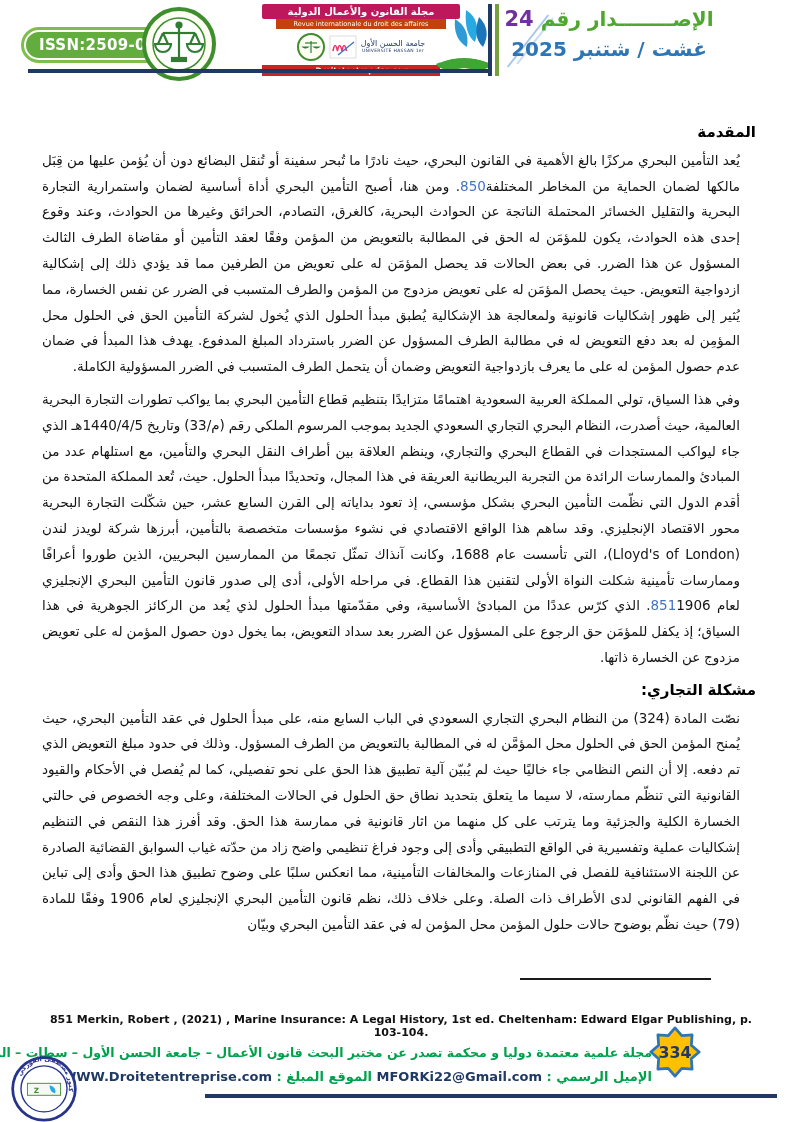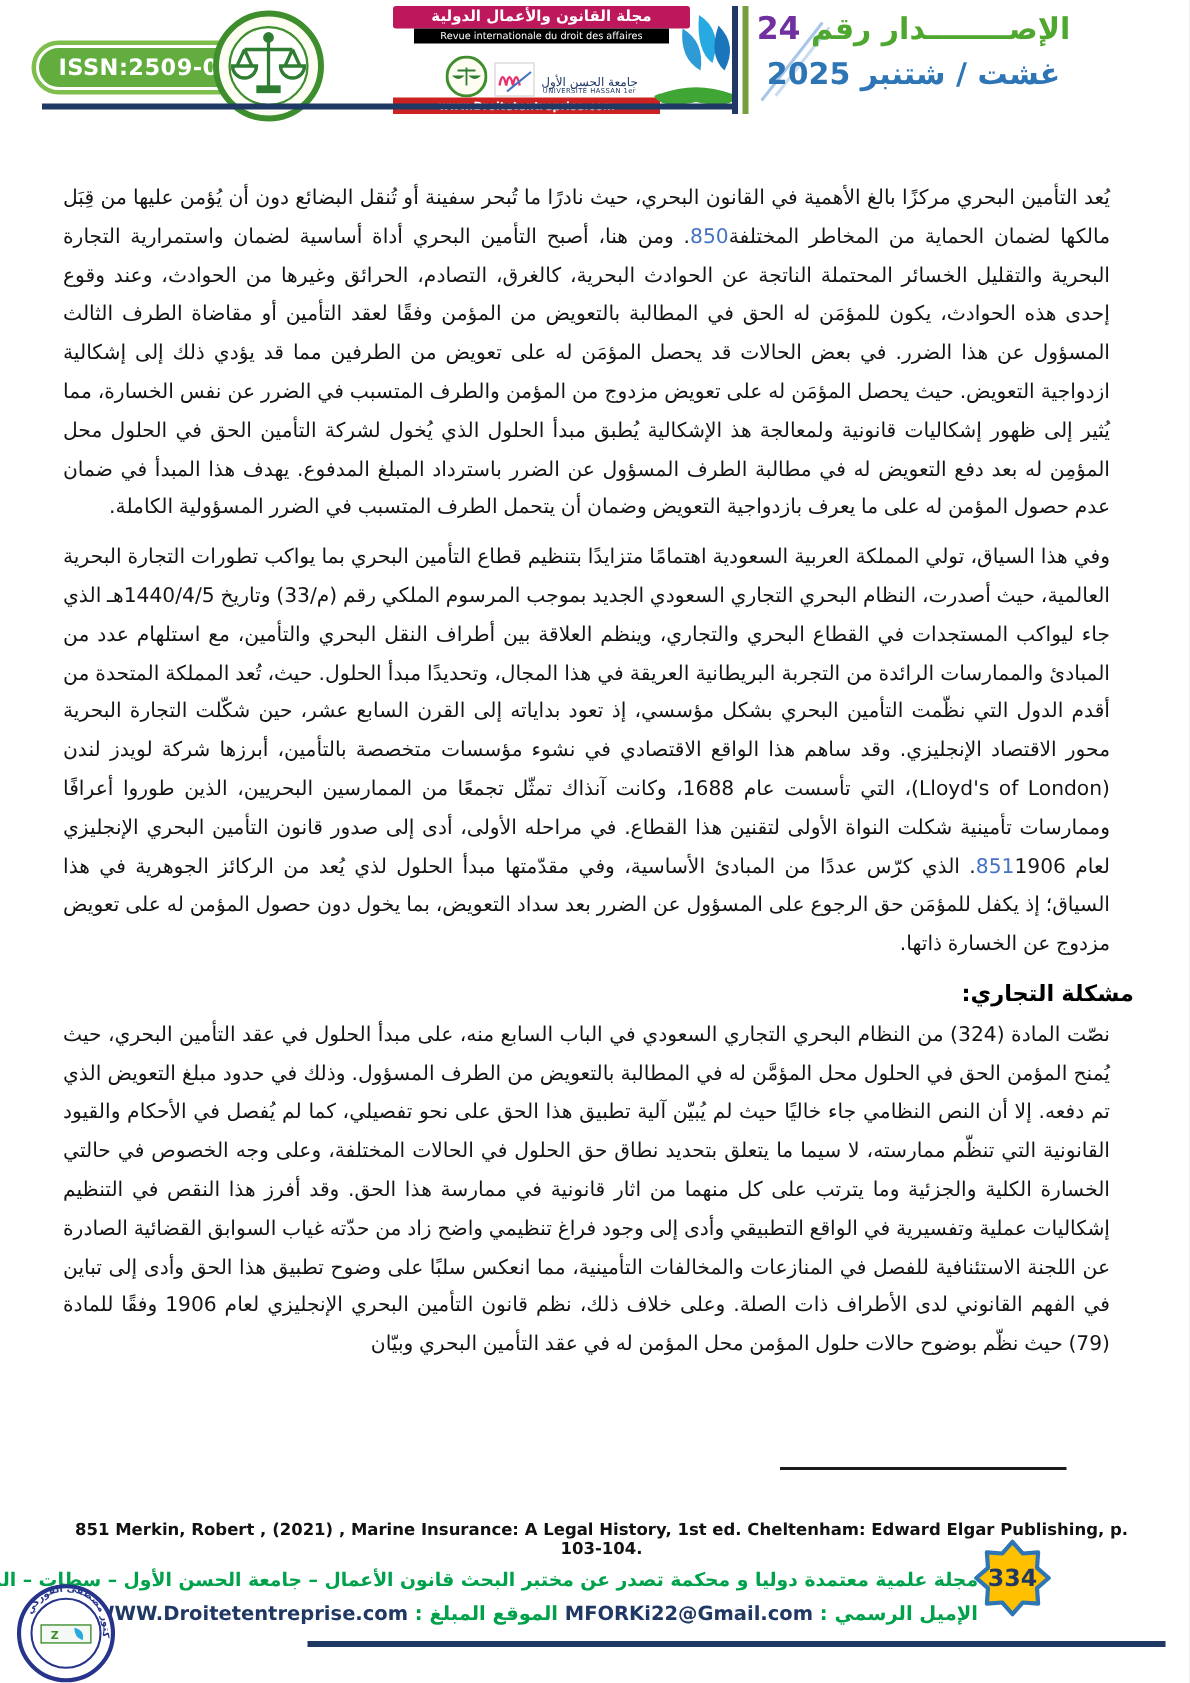--- a/index.html
+++ b/index.html
@@ -10,23 +10,23 @@
   
   .issn-pill{
     position:absolute;left:24px;top:30px;background:#63AD3F;color:#fff;
     border:2px solid #fff;box-shadow:0 0 0 3px #7DBE4C;border-radius:18px;
     padding:4px 13px;font-weight:bold;font-size:15px;letter-spacing:.3px;
   }
   .lab-logo{position:absolute;left:141px;top:6px;}
   .center-banner{position:absolute;left:262px;top:4px;width:198px;}
   .banner-ar{background:#be185d;color:#fff;font-size:10px;font-weight:bold;
     text-align:center;padding:2px 0;border-radius:2px;direction:rtl;}
-  .banner-fr{background:#000000;color:#fff;font-size:6.5px;text-align:center;
+  .banner-fr{background:#c2410c;color:#fff;font-size:6.5px;text-align:center;
     padding:1px 0;width:86%;margin:0 auto;}
-  .banner-logos{display:flex;align-items:flex-end;justify-content:center;gap:4px;height:36px;}
+  .banner-logos{display:flex;align-items:center;justify-content:center;gap:4px;height:36px;}
   .univ-block{text-align:center;line-height:1.1;}
   .univ-ar{font-size:8px;color:#1F3864;direction:rtl;}
   .univ-fr{font-size:4.5px;color:#1F3864;letter-spacing:.3px;}
   .banner-web{background:#CC2222;color:#fff;font-size:7.5px;font-weight:bold;
     text-align:center;padding:1px 0;width:90%;}
   .book-logo{position:absolute;left:426px;top:4px;}
   .vbar{position:absolute;top:4px;height:72px;width:4px;}
   .vbar-navy{left:488px;background:#1F3864;}
   .vbar-green{left:495px;background:#76A03E;}
   .slash{position:absolute;width:2px;background:#A8C6E8;transform:rotate(38deg);}
@@ -129,20 +129,21 @@
     <div class="issue-line1">
       <span>الإصــــــــدار رقم</span>
       <span class="issue-num">24</span>
     </div>
     <div class="issue-date">غشت / شتنبر 2025</div>
   </div>
 
   <div class="header-rule"></div>
 
   <main class="body-text">
+    <h2>المقدمة</h2>
     <p><span>يُعد التأمين البحري مركزًا بالغ الأهمية في القانون البحري، حيث نادرًا ما تُبحر سفينة أو تُنقل البضائع دون أن يُؤمن عليها من قِبَل مالكها لضمان الحماية من المخاطر المختلفة</span><span class="fnref">850</span><span>. ومن هنا، أصبح التأمين البحري أداة أساسية لضمان واستمرارية التجارة البحرية والتقليل الخسائر المحتملة الناتجة عن الحوادث البحرية، كالغرق، التصادم، الحرائق وغيرها من الحوادث، وعند وقوع إحدى هذه الحوادث، يكون للمؤمَن له الحق في المطالبة بالتعويض من المؤمن وفقًا لعقد التأمين أو مقاضاة الطرف الثالث المسؤول عن هذا الضرر. في بعض الحالات قد يحصل المؤمَن له على تعويض من الطرفين مما قد يؤدي ذلك إلى إشكالية ازدواجية التعويض. حيث يحصل المؤمَن له على تعويض مزدوج من المؤمن والطرف المتسبب في الضرر عن نفس الخسارة، مما يُثير إلى ظهور إشكاليات قانونية ولمعالجة هذ الإشكالية يُطبق مبدأ الحلول الذي يُخول لشركة التأمين الحق في الحلول محل المؤمِن له بعد دفع التعويض له في مطالبة الطرف المسؤول عن الضرر باسترداد المبلغ المدفوع. يهدف هذا المبدأ في ضمان عدم حصول المؤمن له على ما يعرف بازدواجية التعويض وضمان أن يتحمل الطرف المتسبب في الضرر المسؤولية الكاملة.</span></p>
     <p><span>وفي هذا السياق، تولي المملكة العربية السعودية اهتمامًا متزايدًا بتنظيم قطاع التأمين البحري بما يواكب تطورات التجارة البحرية العالمية، حيث أصدرت، النظام البحري التجاري السعودي الجديد بموجب المرسوم الملكي رقم (م/33) وتاريخ 1440/4/5هـ الذي جاء ليواكب المستجدات في القطاع البحري والتجاري، وينظم العلاقة بين أطراف النقل البحري والتأمين، مع استلهام عدد من المبادئ والممارسات الرائدة من التجربة البريطانية العريقة في هذا المجال، وتحديدًا مبدأ الحلول. حيث، تُعد المملكة المتحدة من أقدم الدول التي نظّمت التأمين البحري بشكل مؤسسي، إذ تعود بداياته إلى القرن السابع عشر، حين شكّلت التجارة البحرية محور الاقتصاد الإنجليزي. وقد ساهم هذا الواقع الاقتصادي في نشوء مؤسسات متخصصة بالتأمين، أبرزها شركة لويدز لندن (Lloyd's of London)، التي تأسست عام 1688، وكانت آنذاك تمثّل تجمعًا من الممارسين البحريين، الذين طوروا أعرافًا وممارسات تأمينية شكلت النواة الأولى لتقنين هذا القطاع. في مراحله الأولى، أدى إلى صدور قانون التأمين البحري الإنجليزي لعام </span><span class="fnref">851</span><span>1906. الذي كرّس عددًا من المبادئ الأساسية، وفي مقدّمتها مبدأ الحلول لذي يُعد من الركائز الجوهرية في هذا السياق؛ إذ يكفل للمؤمَن حق الرجوع على المسؤول عن الضرر بعد سداد التعويض، بما يخول دون حصول المؤمن له على تعويض مزدوج عن الخسارة ذاتها.</span></p>
     <h2 class="second">مشكلة التجاري:</h2>
     <p>نصّت المادة (324) من النظام البحري التجاري السعودي في الباب السابع منه، على مبدأ الحلول في عقد التأمين البحري، حيث يُمنح المؤمن الحق في الحلول محل المؤمَّن له في المطالبة بالتعويض من الطرف المسؤول. وذلك في حدود مبلغ التعويض الذي تم دفعه. إلا أن النص النظامي جاء خاليًا حيث لم يُبيّن آلية تطبيق هذا الحق على نحو تفصيلي، كما لم يُفصل في الأحكام والقيود القانونية التي تنظّم ممارسته، لا سيما ما يتعلق بتحديد نطاق حق الحلول في الحالات المختلفة، وعلى وجه الخصوص في حالتي الخسارة الكلية والجزئية وما يترتب على كل منهما من اثار قانونية في ممارسة هذا الحق. وقد أفرز هذا النقص في التنظيم إشكاليات عملية وتفسيرية في الواقع التطبيقي وأدى إلى وجود فراغ تنظيمي واضح زاد من حدّته غياب السوابق القضائية الصادرة عن اللجنة الاستئنافية للفصل في المنازعات والمخالفات التأمينية، مما انعكس سلبًا على وضوح تطبيق هذا الحق وأدى إلى تباين في الفهم القانوني لدى الأطراف ذات الصلة. وعلى خلاف ذلك، نظم قانون التأمين البحري الإنجليزي لعام 1906 وفقًا للمادة (79) حيث نظّم بوضوح حالات حلول المؤمن محل المؤمن له في عقد التأمين البحري وبيّان</p>
   </main>
 
   <div class="fn-sep"></div>
   <div class="fn-en">
     <span class="fn-num">851</span>
     <span>Merkin, Robert , (2021) , Marine Insurance: A Legal History, 1st ed. Cheltenham: Edward Elgar Publishing, p. 103-104.</span>

